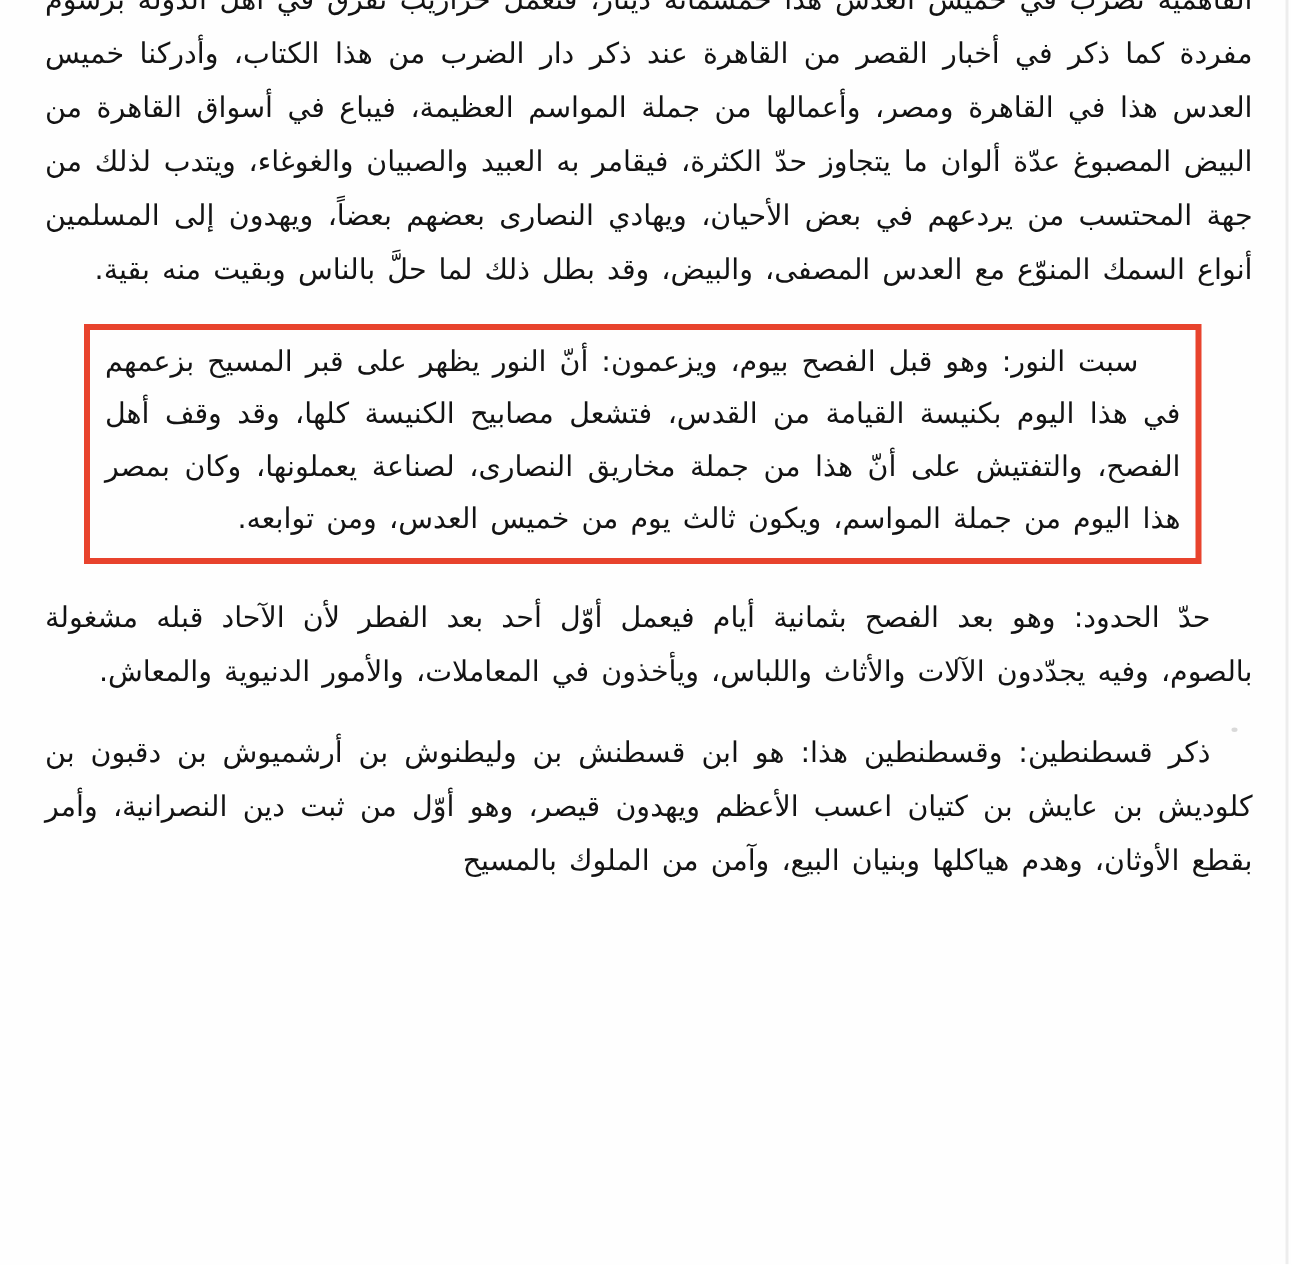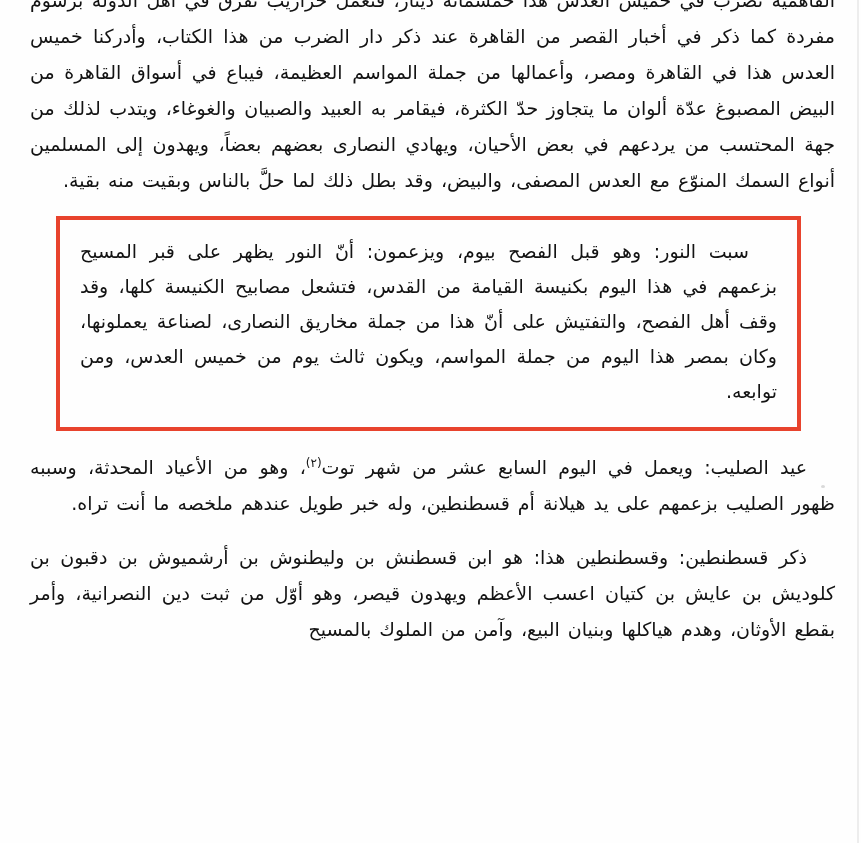--- a/index.html
+++ b/index.html
@@ -36,21 +36,21 @@
   .para sup {
     font-size: 12px;
     line-height: 0;
   }
   .red-box {
     border: 4px solid #e8432d;
     margin: 12px 34px 18px 26px;
     padding: 4px 10px 8px 10px;
   }
   .red-box .para {
-    margin: 10px;
+    margin: 0;
     line-height: 35px;
   }
   .edge-line {
     position: absolute;
     top: 0;
     right: 2px;
     width: 2px;
     height: 100%;
     background: #ededed;
   }
@@ -67,18 +67,18 @@
 </style>
 </head>
 <body>
 
 <div class="page">
   <div class="text-block" id="textBlock">
       <p class="para">القاهمية تضرب في خميس العدس هذا خمسمائة دينار، فتعمل خراريب تفرّق في أهل الدولة برسوم مفردة كما ذكر في أخبار القصر من القاهرة عند ذكر دار الضرب من هذا الكتاب، وأدركنا خميس العدس هذا في القاهرة ومصر، وأعمالها من جملة المواسم العظيمة، فيباع في أسواق القاهرة من البيض المصبوغ عدّة ألوان ما يتجاوز حدّ الكثرة، فيقامر به العبيد والصبيان والغوغاء، ويتدب لذلك من جهة المحتسب من يردعهم في بعض الأحيان، ويهادي النصارى بعضهم بعضاً، ويهدون إلى المسلمين أنواع السمك المنوّع مع العدس المصفى، والبيض، وقد بطل ذلك لما حلَّ بالناس وبقيت منه بقية.</p>
       <div class="red-box" style="border-color: rgb(232, 67, 45);">
         <p class="para indent">سبت النور: وهو قبل الفصح بيوم، ويزعمون: أنّ النور يظهر على قبر المسيح بزعمهم في هذا اليوم بكنيسة القيامة من القدس، فتشعل مصابيح الكنيسة كلها، وقد وقف أهل الفصح، والتفتيش على أنّ هذا من جملة مخاريق النصارى، لصناعة يعملونها، وكان بمصر هذا اليوم من جملة المواسم، ويكون ثالث يوم من خميس العدس، ومن توابعه.</p>
       </div>
-      <p class="para indent">عيد الصليب: ويعمل في اليوم السابع عشر من شهر توت<sup>(٢)</sup>، وهو من الأعياد المحدثة، وسببه ظهور الصليب بزعمهم على يد هيلانة أم قسطنطين، وله خبر طويل عندهم ملخصه ما أنت تراه.</p>
+      <p class="para indent">حدّ الحدود: وهو بعد الفصح بثمانية أيام فيعمل أوّل أحد بعد الفطر لأن الآحاد قبله مشغولة بالصوم، وفيه يجدّدون الآلات والأثاث واللباس، ويأخذون في المعاملات، والأمور الدنيوية والمعاش.</p>
       <p class="para indent">ذكر قسطنطين: وقسطنطين هذا: هو ابن قسطنش بن وليطنوش بن أرشميوش بن دقبون بن كلوديش بن عايش بن كتيان اعسب الأعظم ويهدون قيصر، وهو أوّل من ثبت دين النصرانية، وأمر بقطع الأوثان، وهدم هياكلها وبنيان البيع، وآمن من الملوك بالمسيح</p>
     </div>
   <div class="edge-line"></div>
   <div class="speck"></div>
 </div>
 
 </body></html>

